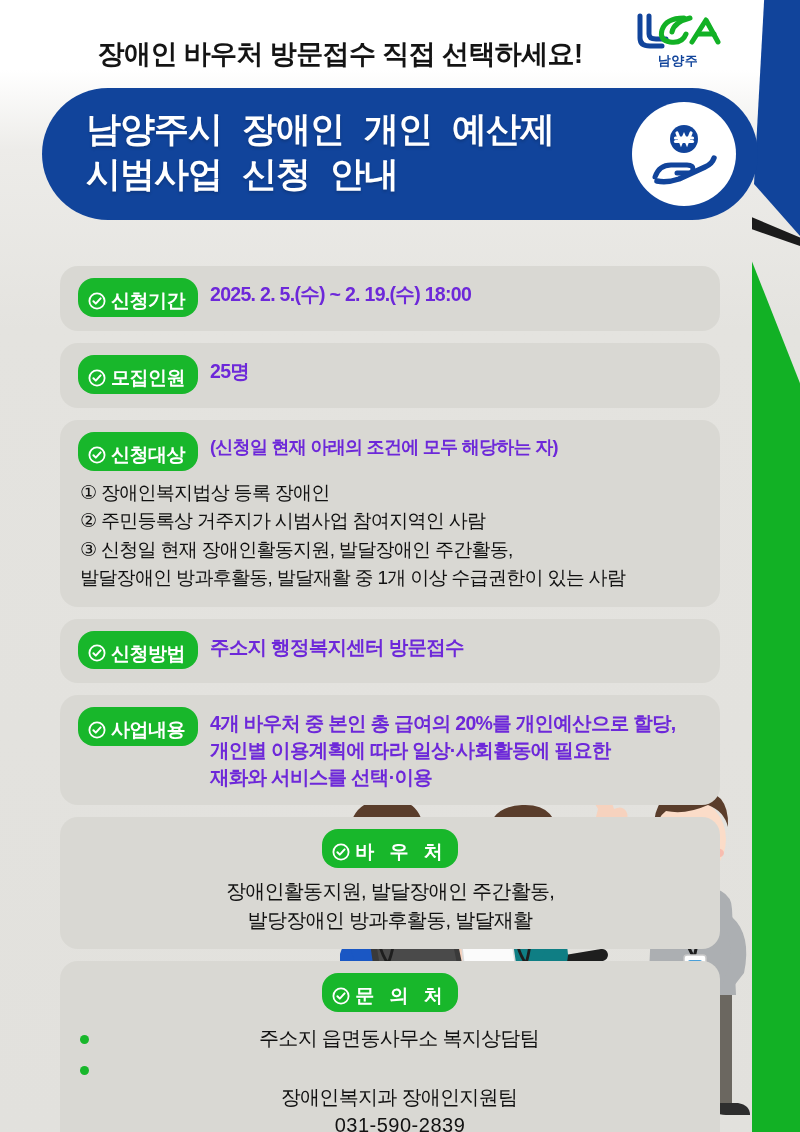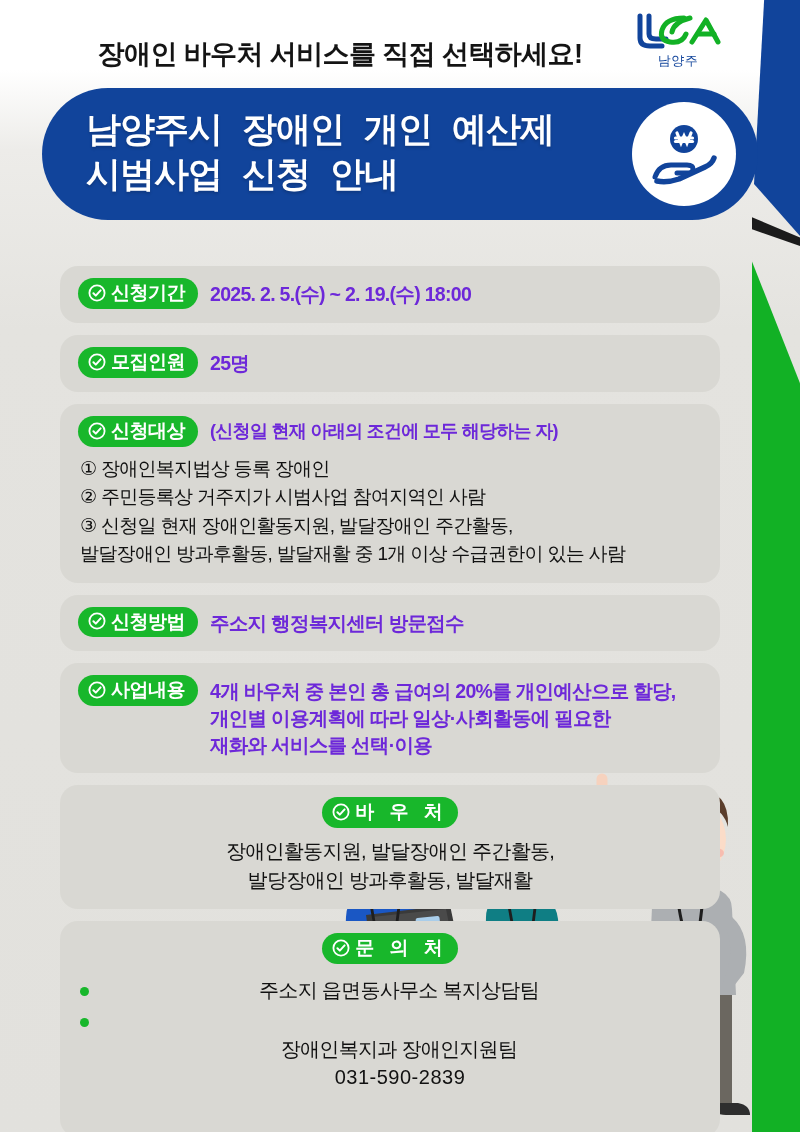--- a/index.html
+++ b/index.html
@@ -70,21 +70,21 @@
     z-index: 4;
   }
   .logo svg { display: block; }
   .logo-text {
     position: absolute;
     bottom: 0;
     left: 0;
     width: 92px;
     text-align: center;
     font-size: 13px;
-    font-weight: 400;
+    font-weight: 700;
     color: #11449B;
     letter-spacing: 0.5px;
   }
 
   
   .headline {
     position: absolute;
     top: 36px;
     left: 0;
     width: 680px;
@@ -158,21 +158,21 @@
   }
 
   .badge {
     flex: 0 0 auto;
     display: inline-flex;
     align-items: center;
     gap: 5px;
     background: #18B72B;
     color: #FFFFFF;
     border-radius: 16px;
-    padding: 4px 13px 5px 10px;
+    padding: 12px 13px 5px 10px;
     font-size: 19px;
     font-weight: 700;
     line-height: 1.15;
     letter-spacing: -0.5px;
     white-space: nowrap;
   }
   .badge.spaced { letter-spacing: 5px; padding-right: 10px; }
   .badge svg { flex: 0 0 auto; }
 
   .card-value {
@@ -267,21 +267,21 @@
         <path d="M17 8 L17 26 Q17 31 24 31 L34 31" stroke="#11449B" stroke-width="5"></path>
         <path d="M52 10 Q34 10 30 22 Q27 32 38 34 Q50 36 54 26" stroke="#12B125" stroke-width="5"></path>
         <path d="M58 10 Q42 14 40 24" stroke="#12B125" stroke-width="5"></path>
         <path d="M60 34 L74 12 L86 34" stroke="#12B125" stroke-width="5"></path>
         <path d="M66 26 L82 26" stroke="#12B125" stroke-width="5"></path>
       </g>
     </svg>
     <div class="logo-text">남양주</div>
   </div>
 
-  <div class="headline">장애인 바우처 서비스를 직접 선택하세요!</div>
+  <div class="headline">장애인 바우처 방문접수 직접 선택하세요!</div>
 
   <div class="banner">
     <div class="banner-title">남양주시 장애인 개인 예산제
 시범사업 신청 안내</div>
     <div class="banner-icon">
       <svg width="78" height="78" viewBox="0 0 78 78" aria-hidden="true">
         <circle cx="39" cy="24" r="14" fill="#11449B"></circle>
         <g stroke="#FFFFFF" stroke-width="3.2" stroke-linecap="round" fill="none">
           <path d="M32 18 L36 28 L39 21 L42 28 L46 18"></path>
           <path d="M30.5 23 L47.5 23"></path>

